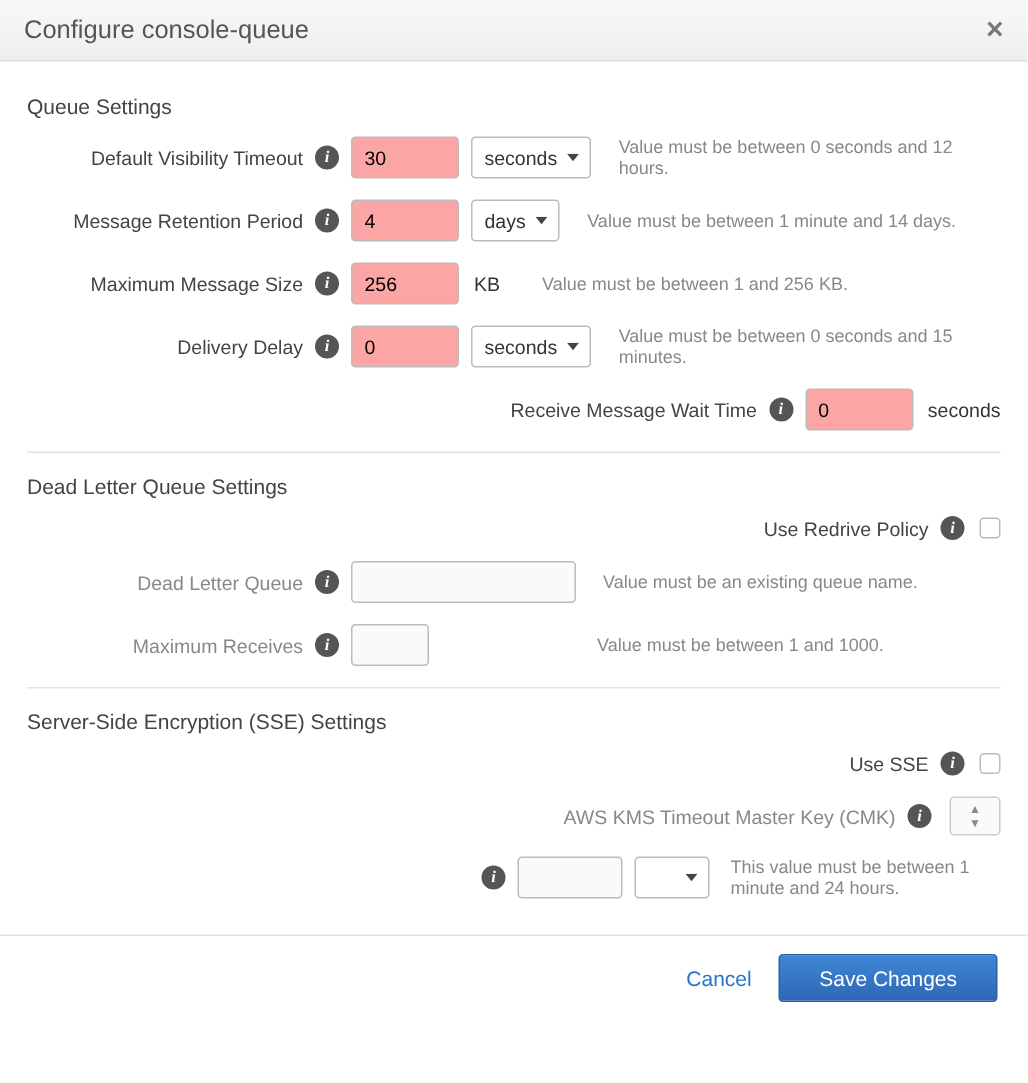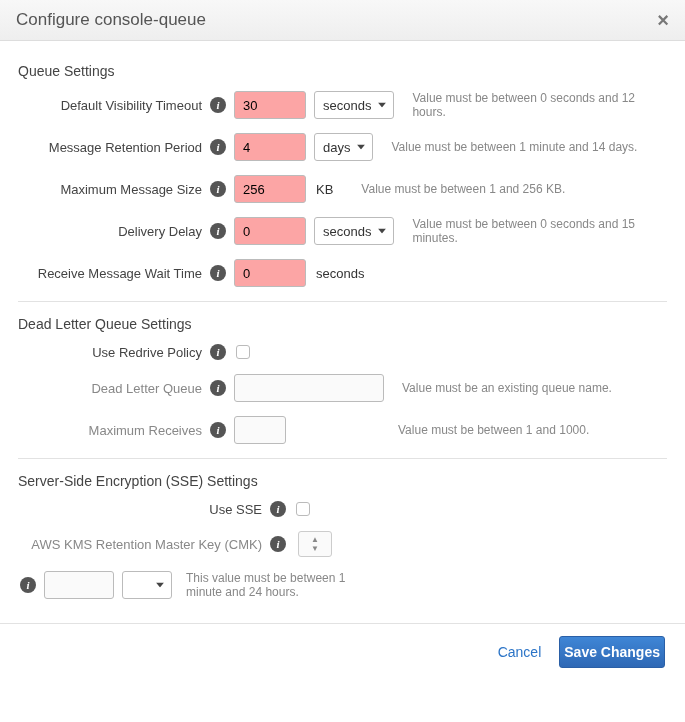--- a/index.html
+++ b/index.html
@@ -40,20 +40,21 @@
   }
   .section-title {
     font-size: 14px;
     color: #444;
     margin: 8px 0 12px 0;
   }
   .row {
     display: flex;
     align-items: center;
     margin-bottom: 14px;
+    justify-content: flex-end;
   }
   .label {
     width: 190px;
     text-align: right;
     padding-right: 6px;
     color: #444;
     font-size: 13px;
   }
   .label.disabled { color: #888; }
   .info-icon {
@@ -157,24 +158,23 @@
   .link-cancel {
     color: #2b74c7;
     cursor:pointer;
     font-size:14px;
   }
   .btn-primary {
     background: linear-gradient(#3f86d6, #2e68b5);
     color:#fff;
     border:1px solid #2a5fa6;
     border-radius:3px;
-    padding:7px 4px;
+    padding:7px 26px;
     font-size:14px;
     cursor:pointer;
-    font-weight:bold;
   }
   .sse-label-wide {
     width: 250px;
     text-align: right;
     padding-right: 6px;
     color: #888;
     font-size: 13px;
   }
   .dkr-hint {
     color:#888;
@@ -285,21 +285,21 @@
 
     <div class="section-title">Server-Side Encryption (SSE) Settings</div>
 
     <div class="row">
       <div class="sse-label-wide" style="color:#444">Use SSE</div>
       <span class="info-icon">i</span>
       <div class="checkbox"></div>
     </div>
 
     <div class="row">
-      <div class="sse-label-wide">AWS KMS Retention Master Key (CMK)</div>
+      <div class="sse-label-wide">AWS KMS Timeout Master Key (CMK)</div>
       <span class="info-icon">i</span>
       <div class="mini-select">
         <span class="up">▲</span>
         <span class="down">▼</span>
       </div>
     </div>
 
     <div class="row">
       <span class="info-icon">i</span>
       <input class="input-text" style="width: 70px;" disabled="" value="">

